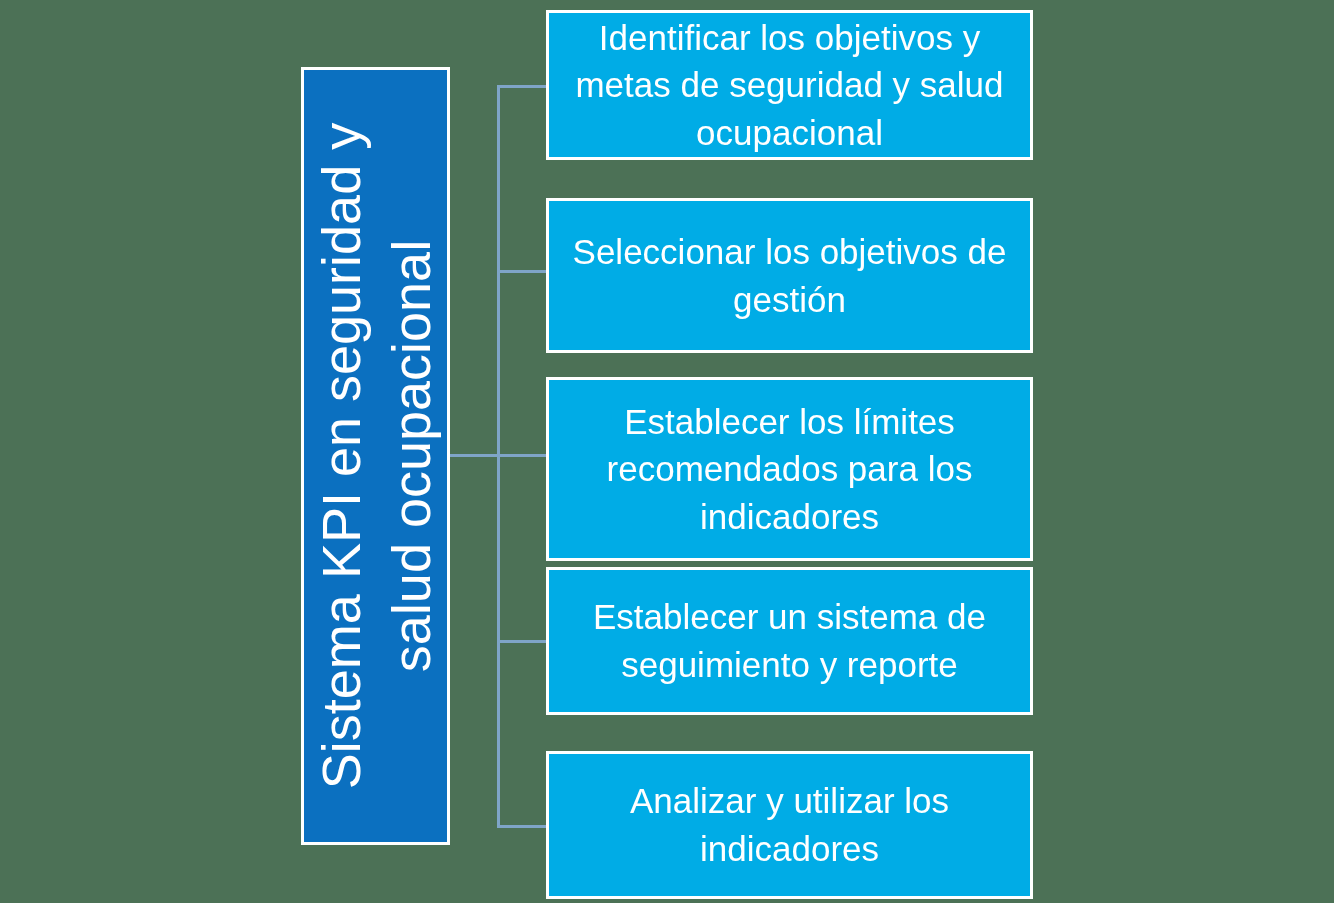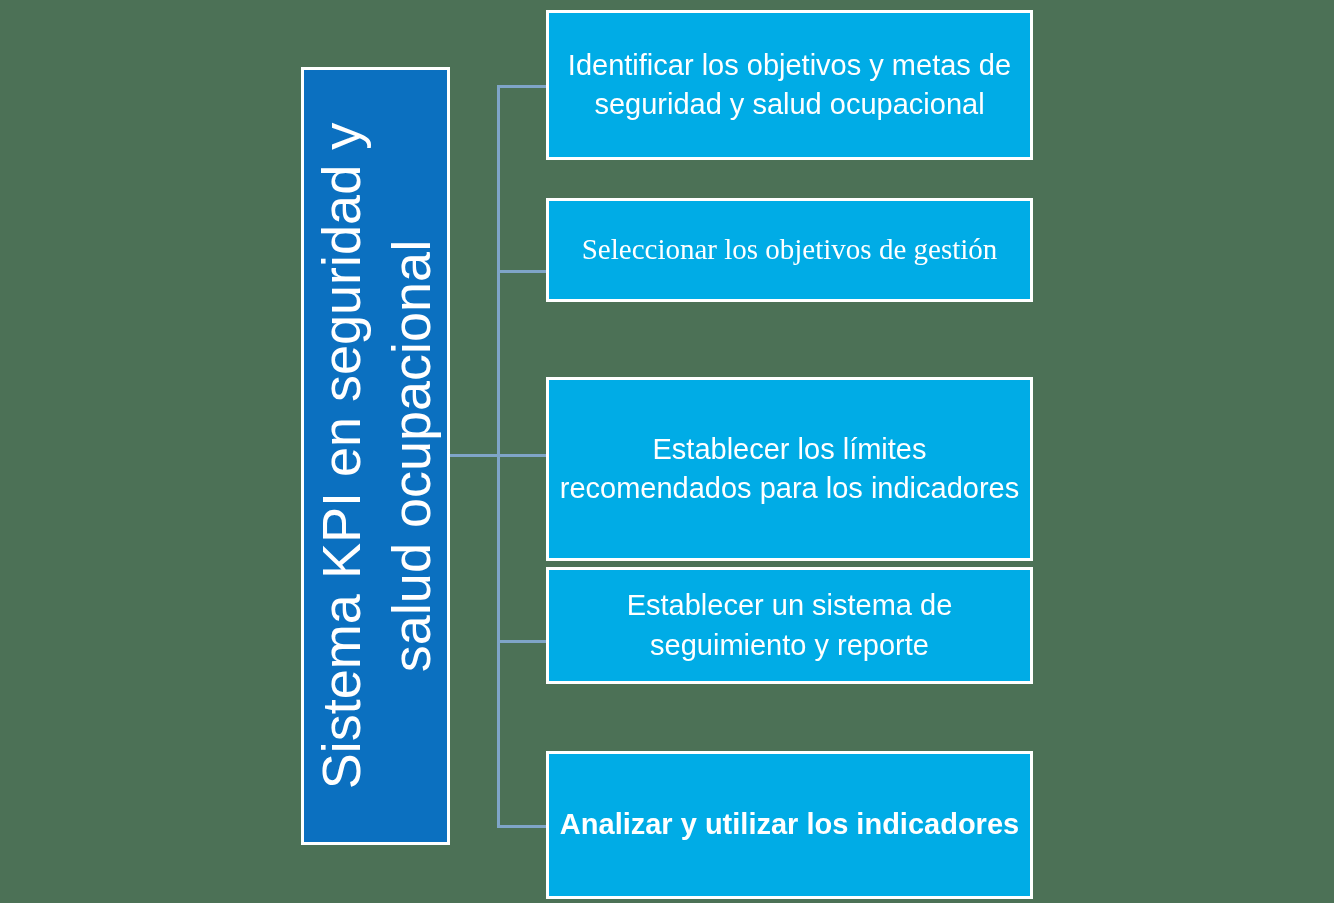--- a/index.html
+++ b/index.html
@@ -57,29 +57,29 @@
     background: var(--step-fill, #00ace6);
     border: 3px solid #ffffff;
     box-sizing: border-box;
     display: flex;
     align-items: center;
     justify-content: center;
     padding: 0 8px;
   }
   .step-box .label {
     color: #ffffff;
-    font-size: 29px;
+    font-size: 35px;
     line-height: 1.36;
     text-align: center;
   }
   .s0 { top: 10px;  height: 150px; }
-  .s1 { top: 198px; height: 104px; font-family: Liberation Serif, serif; }
+  .s1 { top: 198px; height: 155px; }
   .s2 { top: 377px; height: 184px; }
-  .s3 { top: 567px; height: 117px; }
-  .s4 { top: 751px; height: 148px; font-weight: bold; }
+  .s3 { top: 567px; height: 148px; }
+  .s4 { top: 751px; height: 148px; }
 </style>
 </head>
 <body>
 
 <div class="stage" style="--bg: #4c7156; --root-fill: #0b70c0; --step-fill: #00ace6; --connector: #7fa5c8;">
 
   <div class="connector" style="left:447px; top:454px; width:100px; height:3px;"></div>
   <div class="connector" style="left:497px; top:85px; width:3px; height:743px;"></div>
   <div class="connector" style="left:499px; top:85px; width:48px; height:3px;"></div>
   <div class="connector" style="left:499px; top:270px; width:48px; height:3px;"></div>

